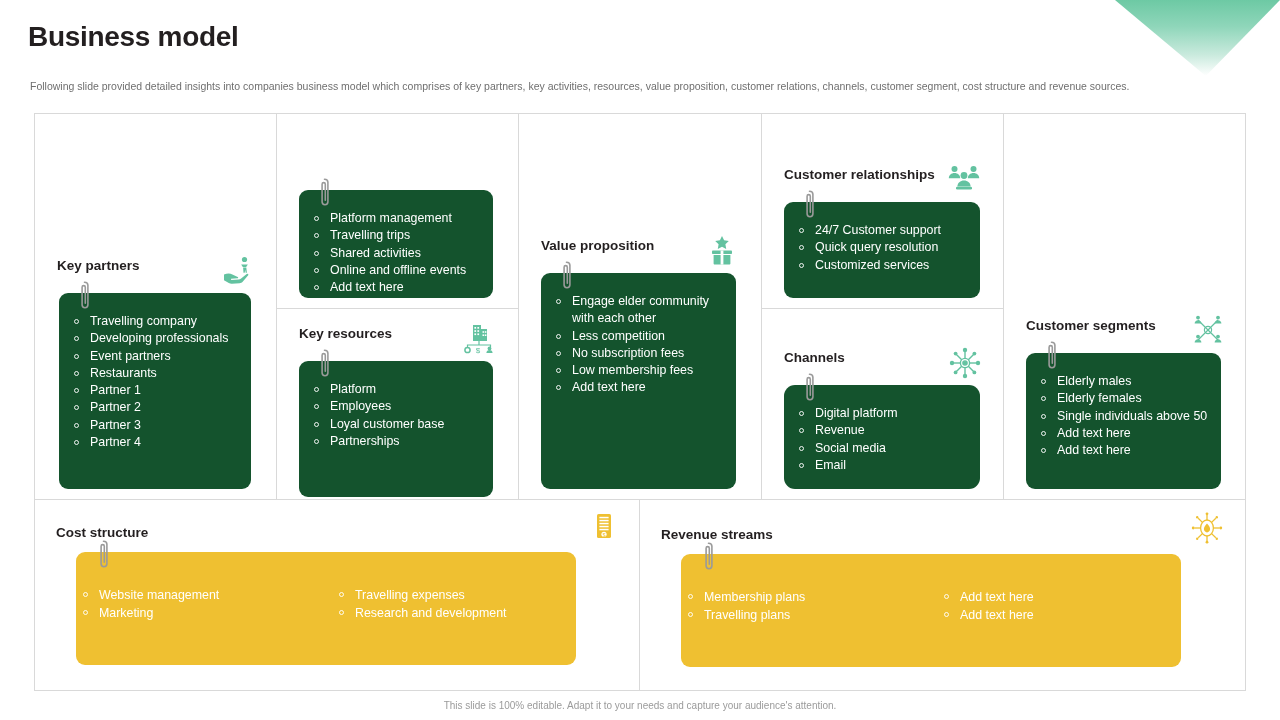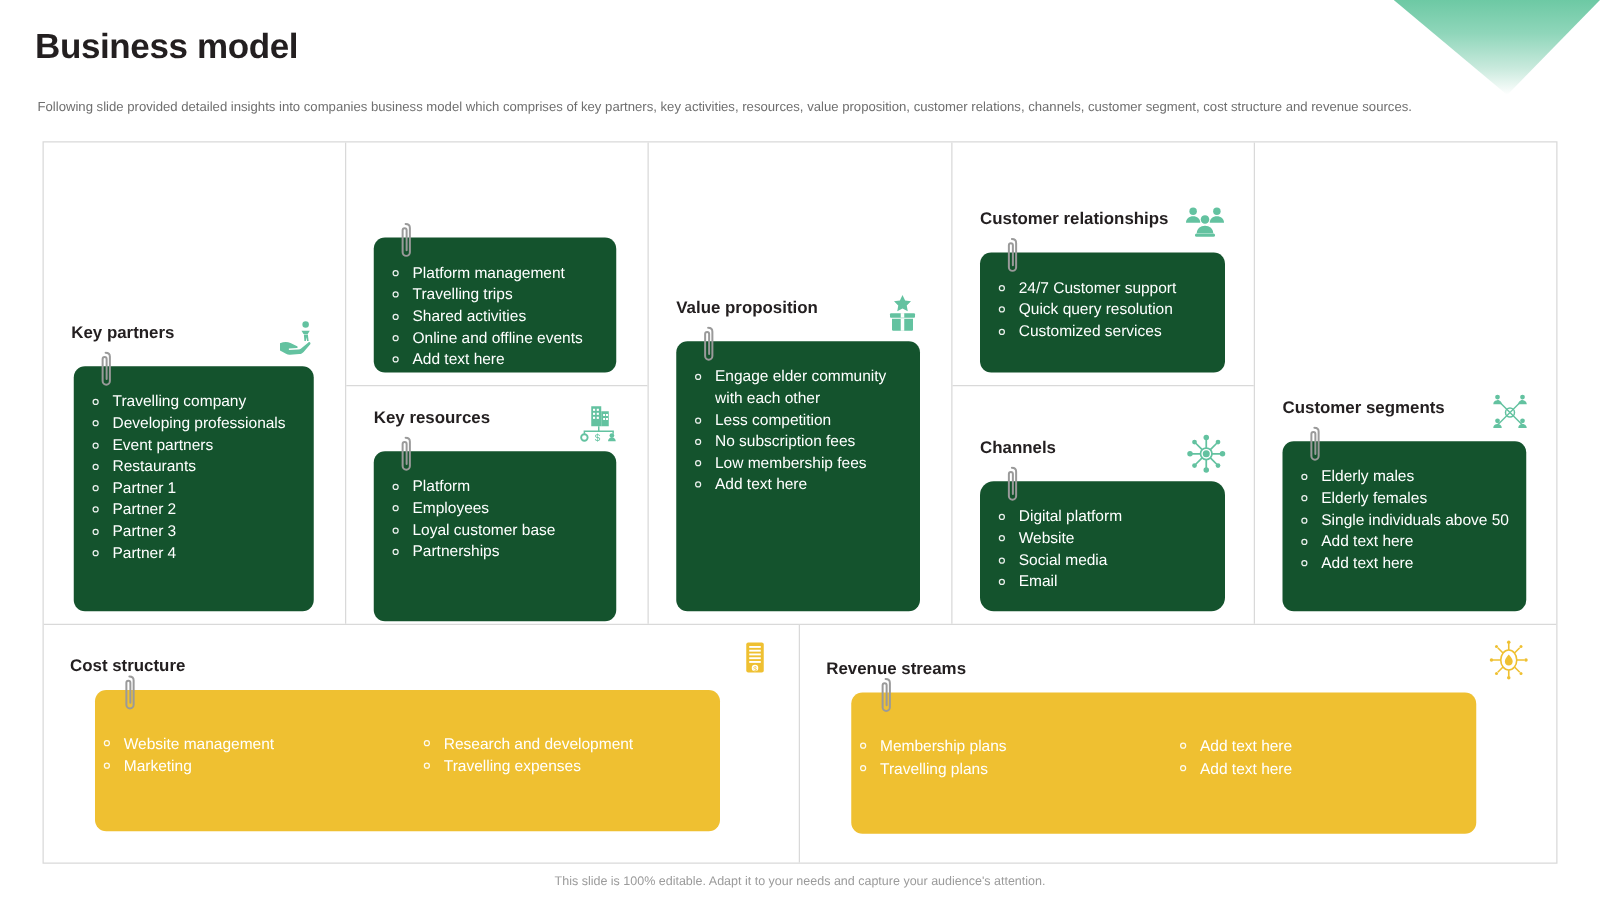--- a/index.html
+++ b/index.html
@@ -418,21 +418,21 @@
               </g>
             </svg>
           </div>
         </div>
         <div class="note green note-channels">
           <svg class="clip" viewBox="0 0 11 30">
             <path d="M5.5 1.2c2 0 3.4 1.3 3.4 3.1v19.5c0 1.6-1.3 2.9-2.9 2.9s-2.9-1.3-2.9-2.9V6.2c0-0.9 0.7-1.6 1.6-1.6s1.6 0.7 1.6 1.6v16" fill="none" stroke="#9a9a9a" stroke-width="1.6" stroke-linecap="round"></path>
           </svg>
           <ul>
             <li>Digital platform</li>
-            <li>Website</li>
+            <li>Revenue</li>
             <li>Social media</li>
             <li>Email</li>
           </ul>
         </div>
       </div>
     </div>
 
     <div class="col col-segments">
       <div class="cell">
         <div class="cell-head">
@@ -503,22 +503,22 @@
           <path d="M5.5 1.2c2 0 3.4 1.3 3.4 3.1v19.5c0 1.6-1.3 2.9-2.9 2.9s-2.9-1.3-2.9-2.9V6.2c0-0.9 0.7-1.6 1.6-1.6s1.6 0.7 1.6 1.6v16" fill="none" stroke="#9a9a9a" stroke-width="1.6" stroke-linecap="round"></path>
         </svg>
         <div class="note-col note-col-1">
           <ul>
             <li>Website management</li>
             <li>Marketing</li>
           </ul>
         </div>
         <div class="note-col note-col-2">
           <ul>
+            <li>Travelling expenses</li>
             <li>Research and development</li>
-            <li>Travelling expenses</li>
           </ul>
         </div>
       </div>
     </div>
 
     <div class="panel panel-revenue">
       <div class="panel-head">
         <div class="panel-title">Revenue streams</div>
         <div class="cell-icon">
           <svg width="32" height="32" viewBox="0 0 32 32">

